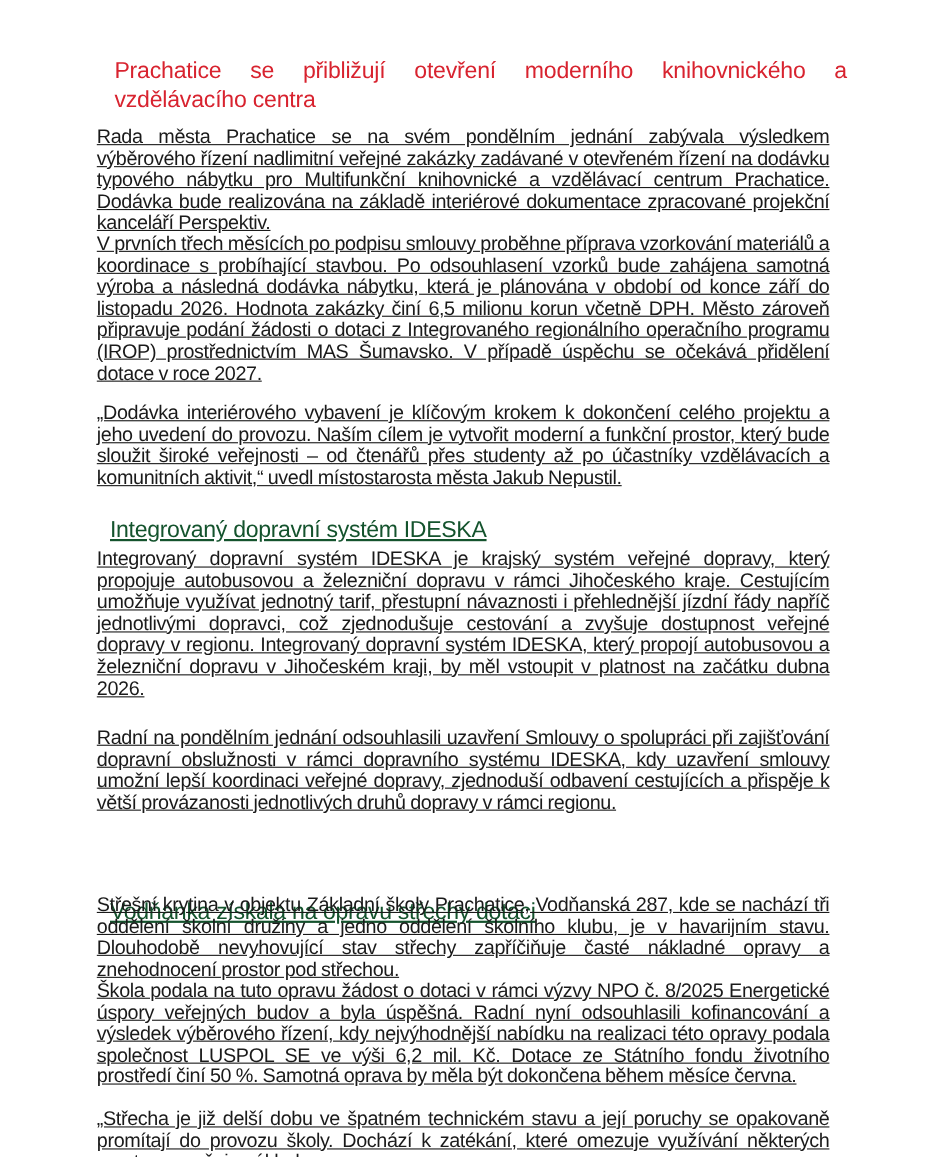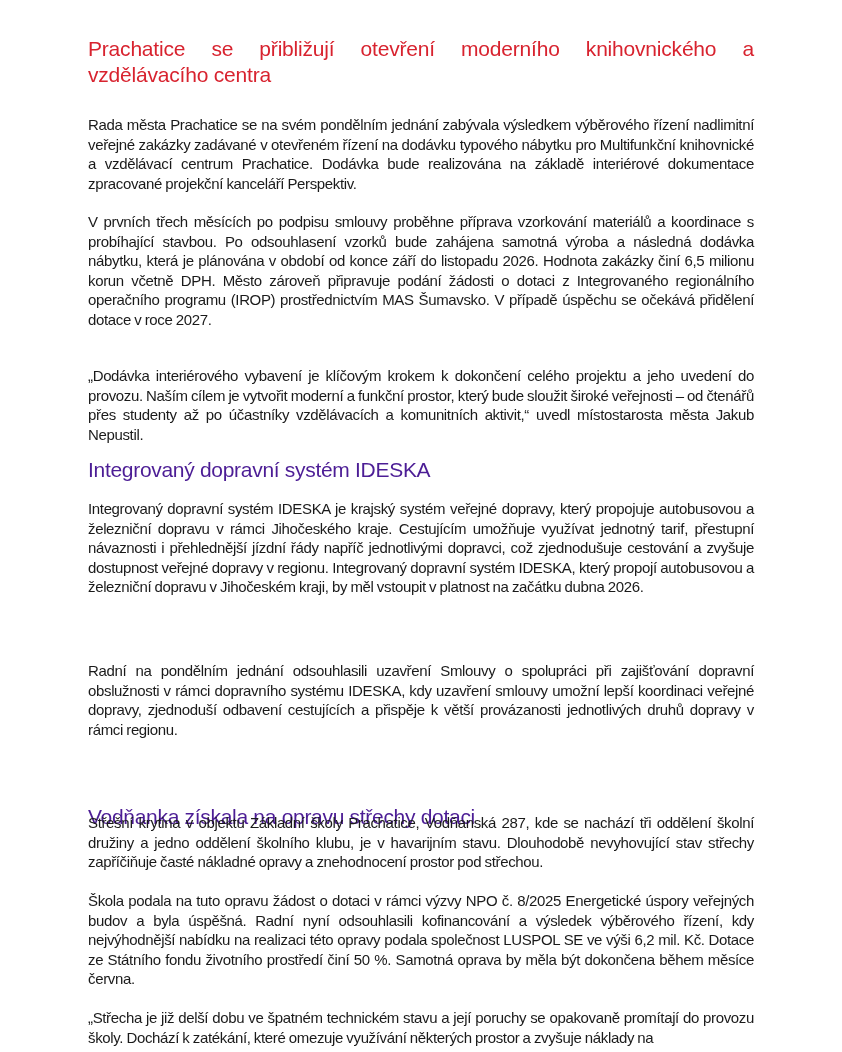--- a/index.html
+++ b/index.html
@@ -5,42 +5,44 @@
   html, body { margin: 0; padding: 0; background: #ffffff; }
   body { width: 842px; height: 1052px; overflow: hidden; position: relative; }
   .page { position: absolute; left: 88px; top: 0; width: 666px; }
   .h1 {
     font-family: "Liberation Sans", sans-serif;
     color: #d8232f;
     font-size: 21px;
     line-height: 26px;
     text-align: justify;
     text-align-last: left;
-    margin: 0;
+    margin: 16px;
     font-weight: normal;
     letter-spacing: -0.2px;
   }
   .h2 {
     font-family: "Liberation Sans", sans-serif;
-    color: #4c1d95;
+    color: #14532d;
     font-size: 21px;
     line-height: 26px;
-    margin: 0;
+    margin: 12px;
     font-weight: normal;
     letter-spacing: -0.3px;
+    text-decoration: underline;
   }
   .p {
     font-family: "Liberation Sans", sans-serif;
     color: #1a1a1a;
-    font-size: 15px;
+    font-size: 18px;
     line-height: 19.6px;
     text-align: justify;
     margin: 0;
     letter-spacing: -0.35px;
     word-spacing: -0.5px;
+    text-decoration: underline;
   }
   .abs { position: absolute; left: 0; width: 666px; }
 </style>
 </head>
 <body>
 
 <div class="page">
 
   <h1 class="h1 abs" style="top:36px;">Prachatice se přibližují otevření moderního knihovnického a vzdělávacího centra</h1>
 

